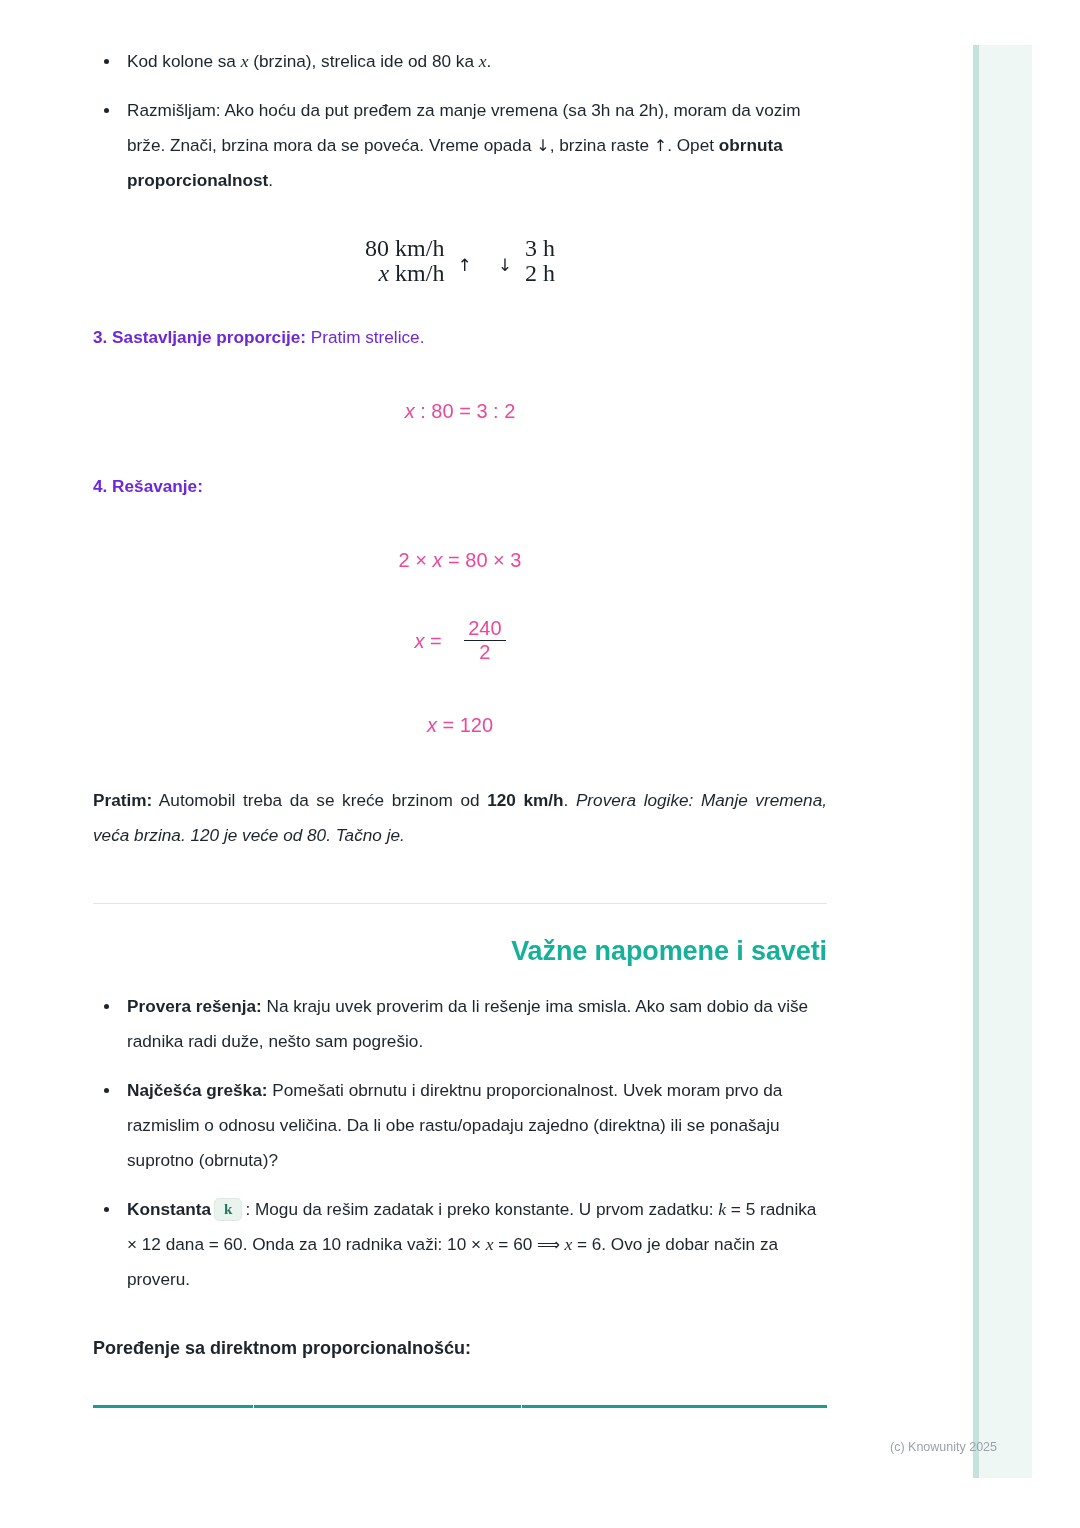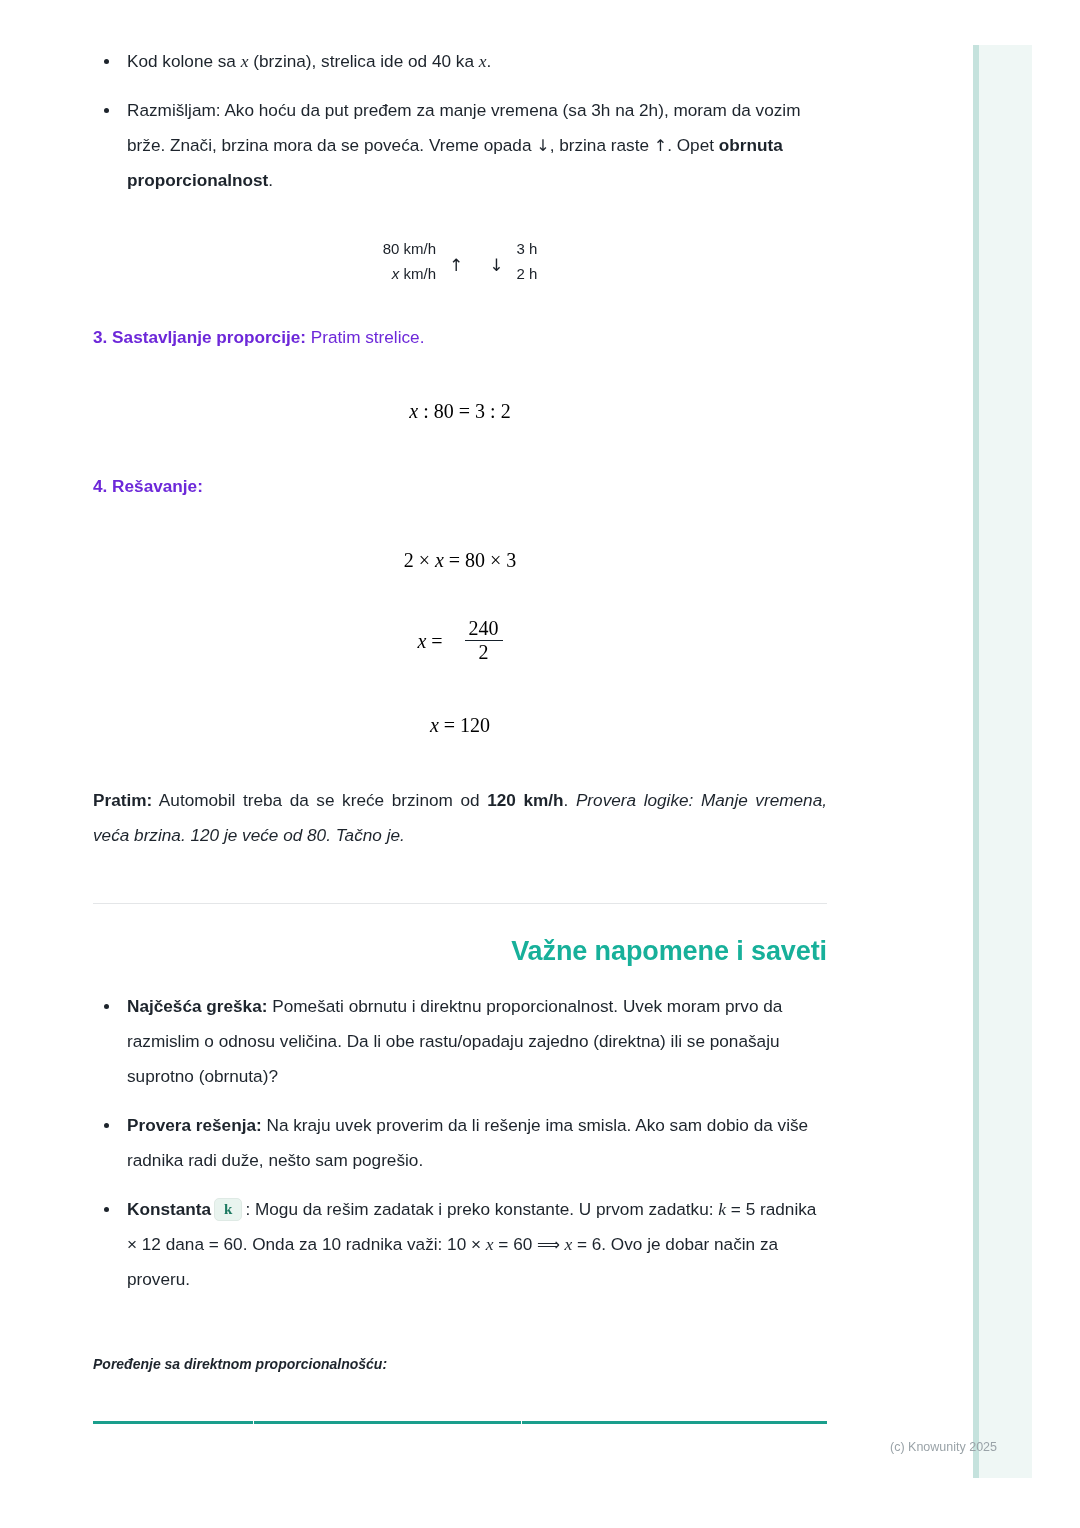--- a/index.html
+++ b/index.html
@@ -62,38 +62,38 @@
   .b { font-weight: bold; }
   .mathvar {
     font-family: "Liberation Serif", serif;
     font-style: italic;
     font-size: 17.5px;
   }
   .arrow { font-family: "DejaVu Sans", sans-serif; font-size: 16px; }
 
   
   .math-display {
-    font-family: Liberation Serif, serif;
+    font-family: Liberation Sans, sans-serif;
     font-size: 20px;
-    color: #000000;
+    color: #ec4899;
     text-align: center;
     width: 100%;
   }
   .mi { font-style: italic; }
 
   .arrow-table {
     display: flex;
     justify-content: center;
     align-items: center;
     margin-top: 38px;
     margin-bottom: 36px;
   }
   .arrow-table .col {
-    font-family: Liberation Sans, sans-serif;
-    font-size: 15px;
+    font-family: Liberation Serif, serif;
+    font-size: 24px;
     line-height: 25px;
     text-align: center;
   }
   .arrow-table .col.left { text-align: right; }
   .arrow-table .col.right { text-align: left; }
   .arrow-table .ar {
     font-family: "DejaVu Sans", sans-serif;
     font-size: 17px;
     padding: 0 13px;
     position: relative;
@@ -167,26 +167,25 @@
     font-style: normal;
     font-size: 15px;
     color: #1e7a62;
     line-height: 18px;
     position: relative;
     top: -1px;
     margin: 0 3px;
   }
 
   .sub-head {
-    font-size: 14px;
+    font-size: 18px;
     font-weight: bold;
     line-height: 30px;
-    margin-top: 52px;
+    margin-top: 36px;
     color: #1d242c;
-    font-style: italic;
   }
 
   
   .cmp-table {
     margin-top: 42px;
     width: 734px;
     display: flex;
   }
   .cmp-table .cell {
     border-top: 3px solid #1a9e8c;
@@ -210,21 +209,21 @@
 </style>
 </head>
 <body>
 
 <div id="side-panel"></div>
 
 <div id="content">
 
   <ul class="bullets">
     <li>
-      <span>Kod kolone sa </span><span class="mathvar">x</span><span> (brzina), strelica ide od 40 ka </span><span class="mathvar">x</span><span>.</span>
+      <span>Kod kolone sa </span><span class="mathvar">x</span><span> (brzina), strelica ide od 80 ka </span><span class="mathvar">x</span><span>.</span>
     </li>
     <li>
       <span>Razmišljam: Ako hoću da put pređem za manje vremena (sa 3h na 2h), moram da vozim brže. Znači, brzina mora da se poveća. Vreme opada </span><span class="arrow">↓</span><span>, brzina raste </span><span class="arrow">↑</span><span>. Opet </span><span class="b">obrnuta proporcionalnost</span><span>.</span>
     </li>
   </ul>
 
   <div class="arrow-table">
     <div class="col left">
       <div>80 km/h</div>
       <div><span class="mi">x</span><span> km/h</span></div>
@@ -265,24 +264,24 @@
   <div class="answer">
     <span class="b">Pratim:</span><span> Automobil treba da se kreće brzinom od </span><span class="b">120 km/h</span><span>. </span><span class="it">Provera logike: Manje vremena, veća brzina. 120 je veće od 80. Tačno je.</span>
   </div>
 
   <hr class="rule">
 
   <h2 class="section-title">Važne napomene i saveti</h2>
 
   <ul class="bullets">
     <li>
+      <span class="b">Provera rešenja:</span><span> Na kraju uvek proverim da li rešenje ima smisla. Ako sam dobio da više radnika radi duže, nešto sam pogrešio.</span>
+    </li>
+    <li>
       <span class="b">Najčešća greška:</span><span> Pomešati obrnutu i direktnu proporcionalnost. Uvek moram prvo da razmislim o odnosu veličina. Da li obe rastu/opadaju zajedno (direktna) ili se ponašaju suprotno (obrnuta)?</span>
-    </li>
-    <li>
-      <span class="b">Provera rešenja:</span><span> Na kraju uvek proverim da li rešenje ima smisla. Ako sam dobio da više radnika radi duže, nešto sam pogrešio.</span>
     </li>
     <li>
       <span class="b">Konstanta</span><span class="kbadge">k</span><span>: Mogu da rešim zadatak i preko konstante. U prvom zadatku: </span><span class="mathvar">k</span><span> = 5 radnika × 12 dana = 60. Onda za 10 radnika važi: 10 × </span><span class="mathvar">x</span><span> = 60  </span><span class="arrow">⟹</span><span class="mathvar">  x</span><span> = 6. Ovo je dobar način za proveru.</span>
     </li>
   </ul>
 
   <div class="sub-head">Poređenje sa direktnom proporcionalnošću:</div>
 
   <div class="cmp-table">
     <div class="cell c1"></div>

